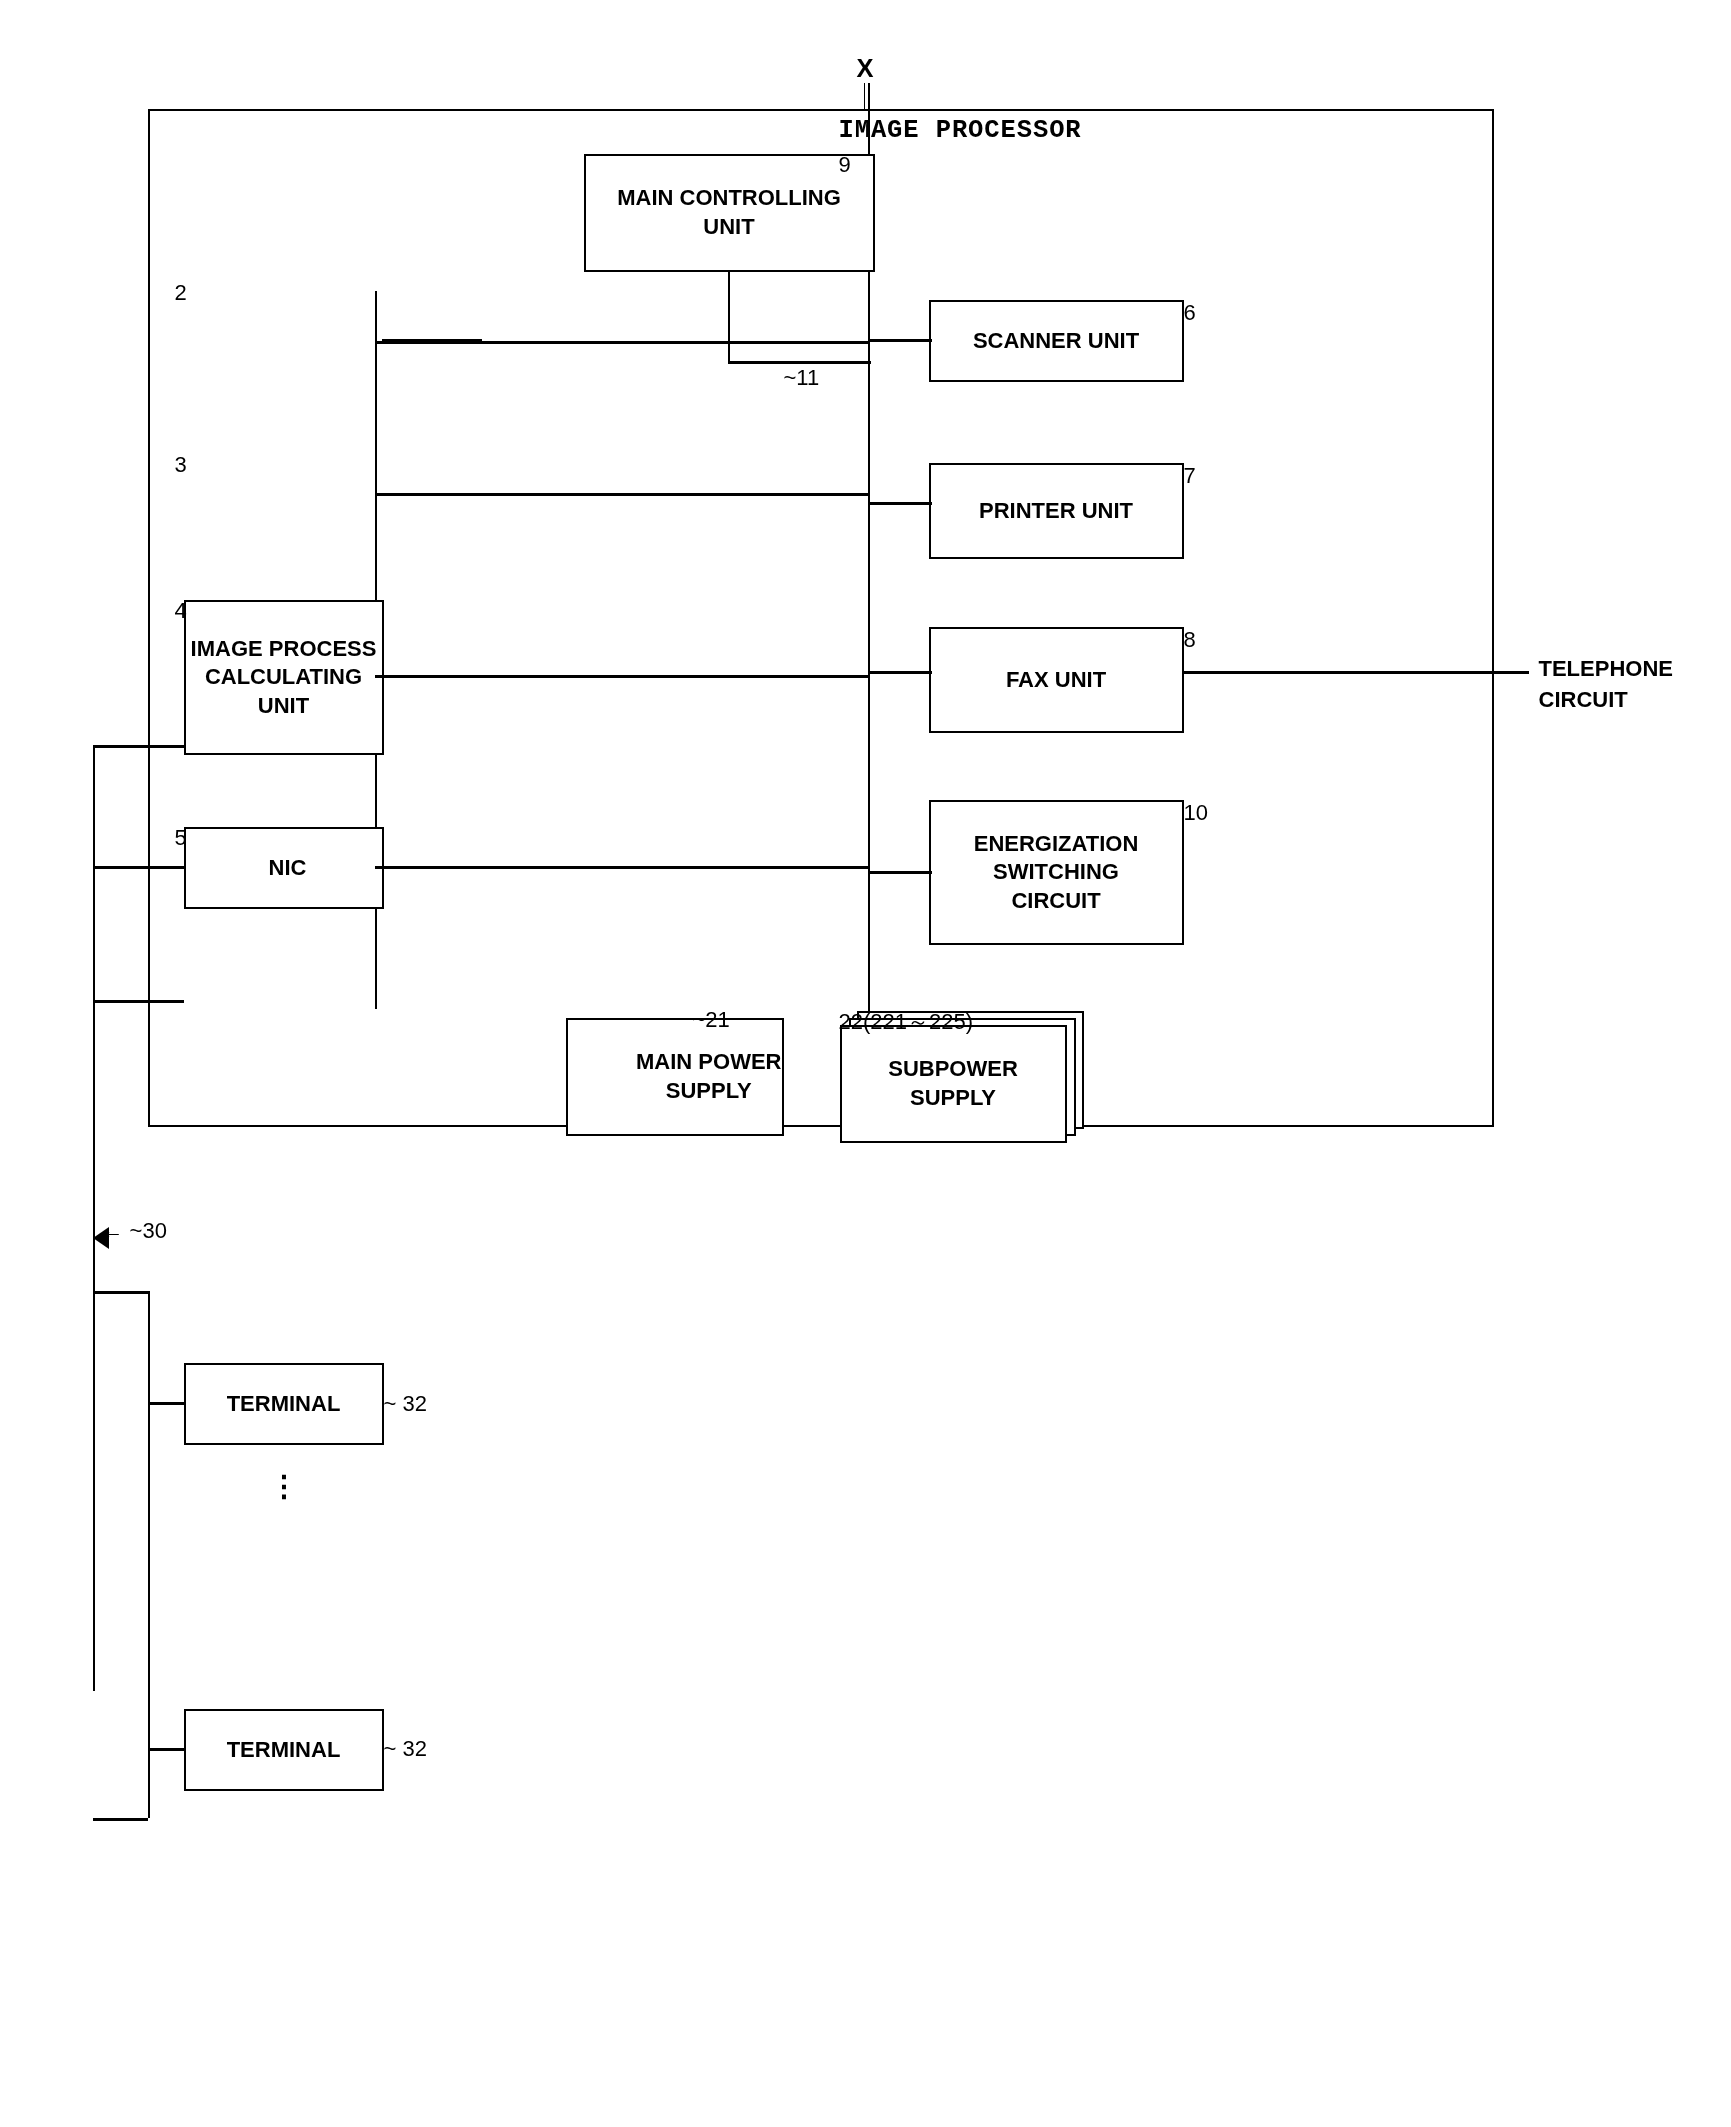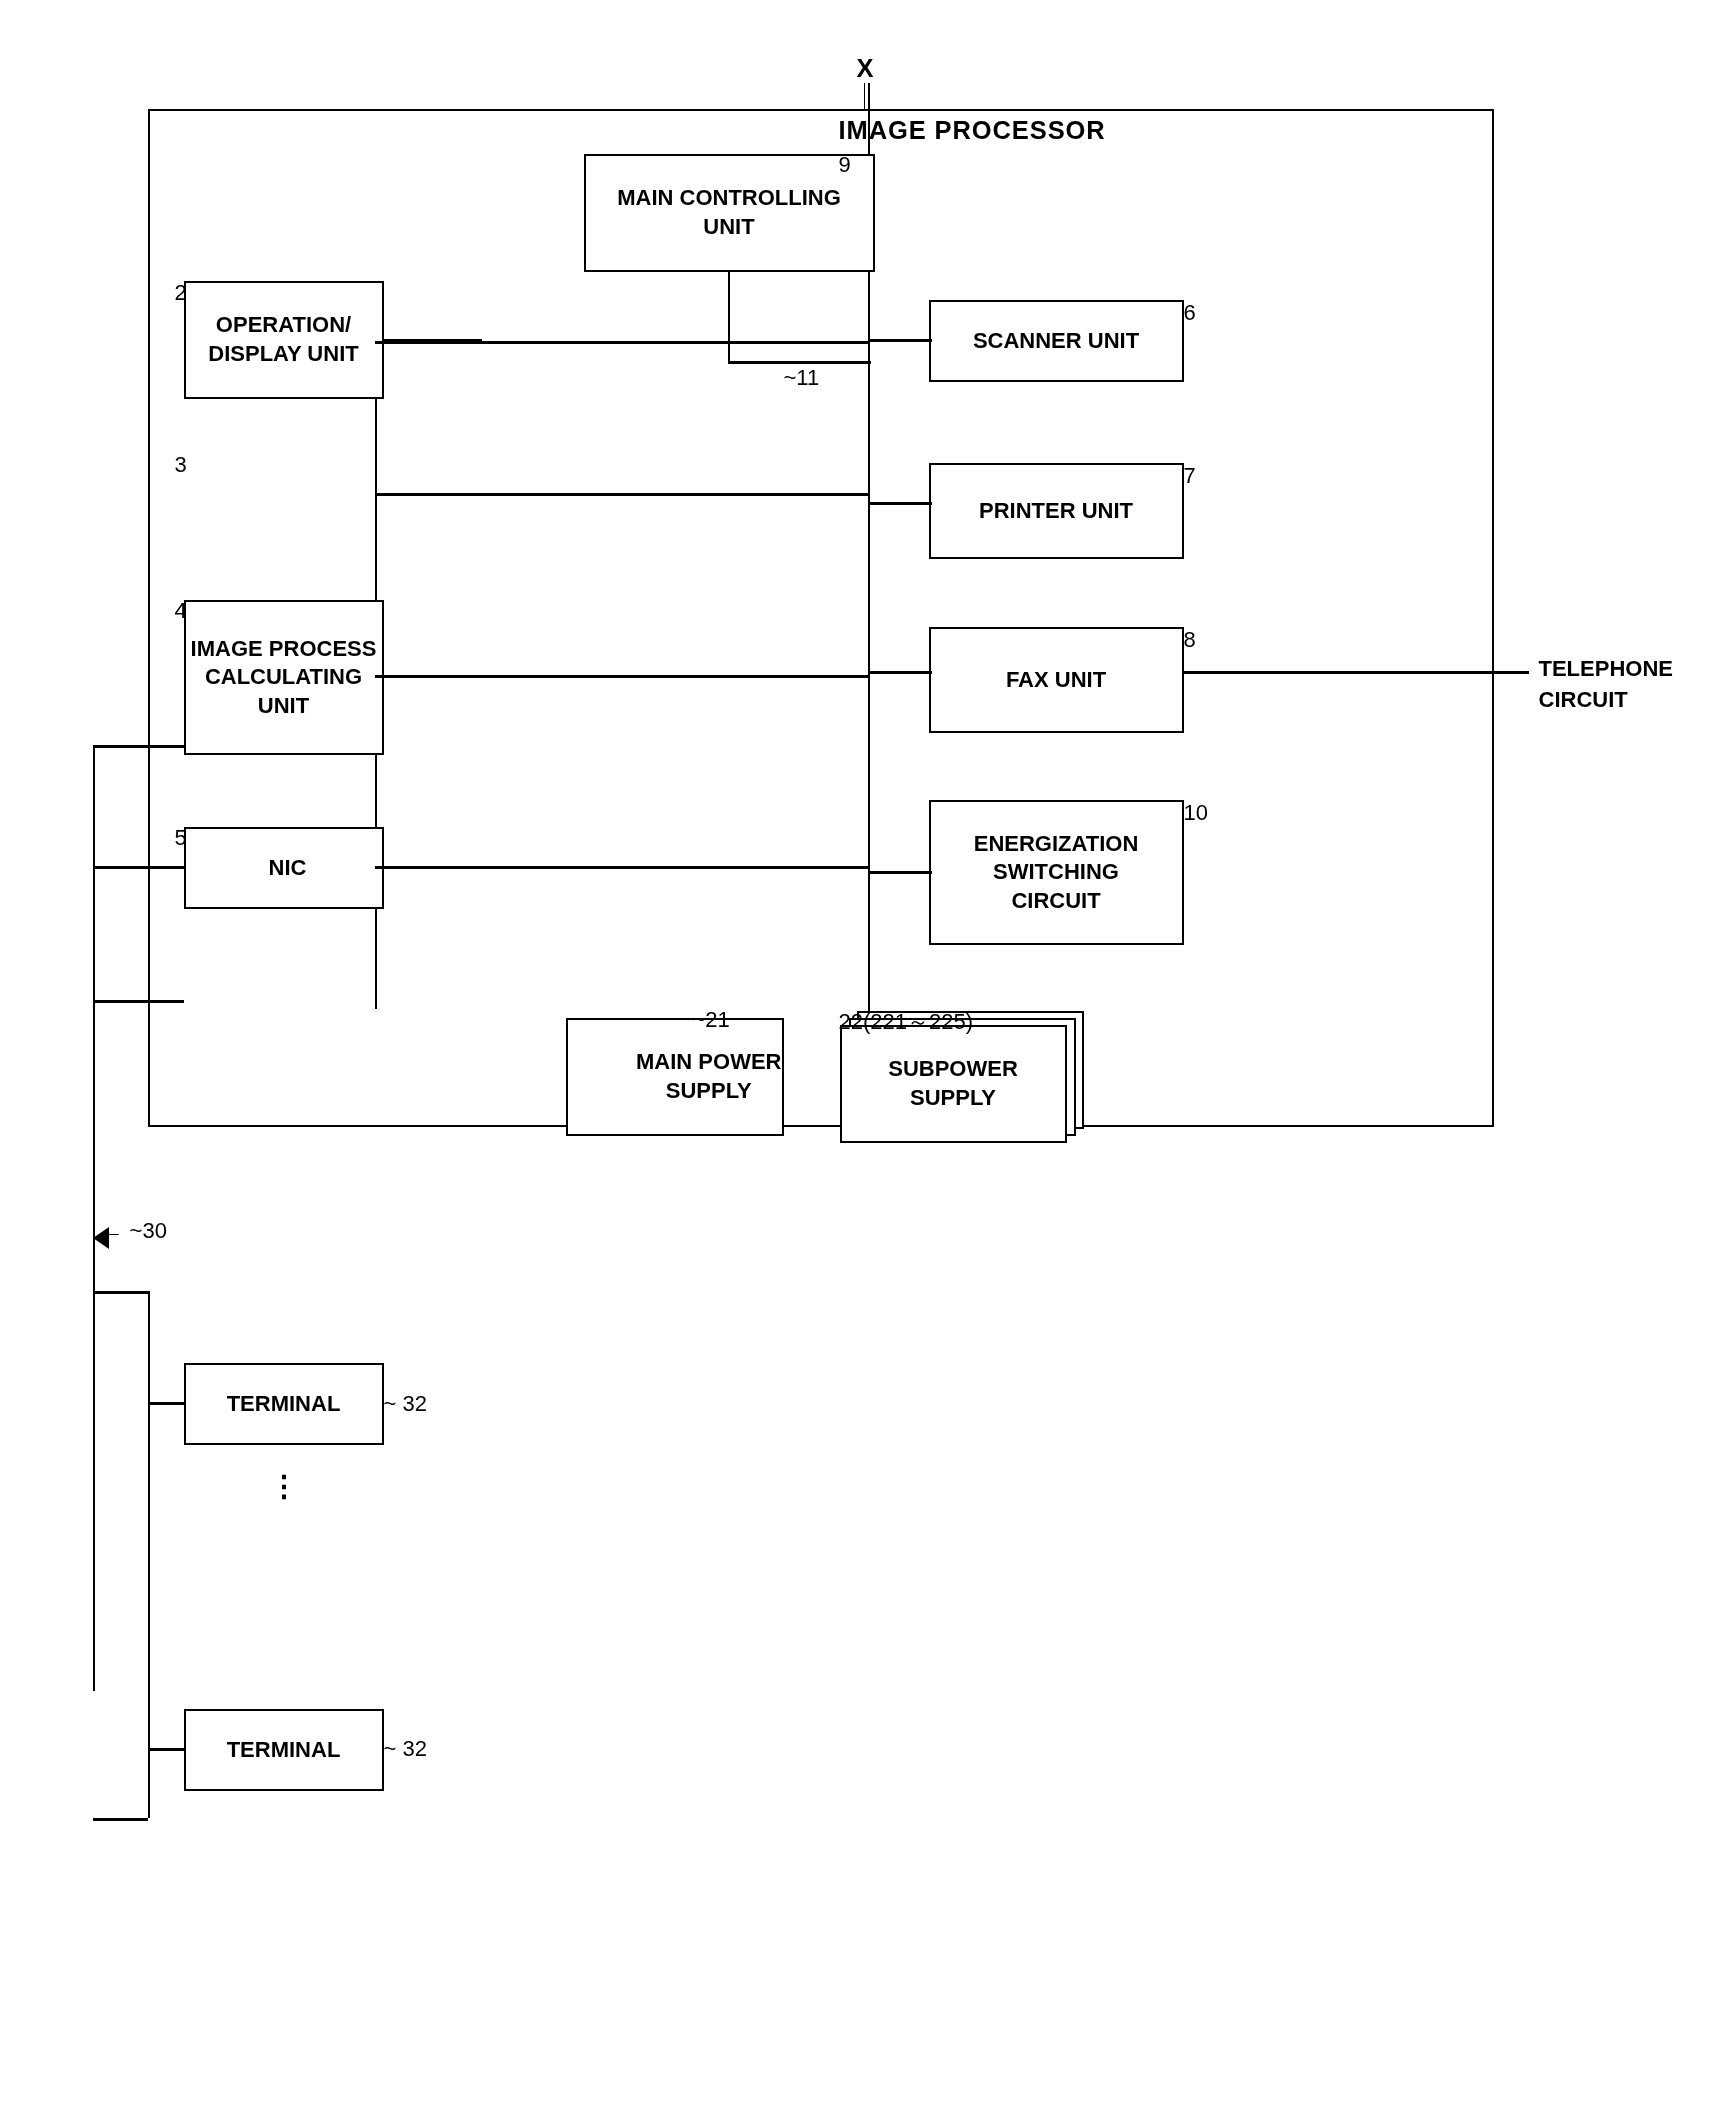--- a/index.html
+++ b/index.html
@@ -28,20 +28,21 @@
       height: 1018px;
       border: 2.7px solid #000;
     }
     .image-processor-label {
       position: absolute;
       top: 80px;
       left: 746px;
       font-size: 25.5px;
       font-weight: bold;
       letter-spacing: 0.9px;
+      font-family: Liberation Mono, monospace;
     }
 
     
     .x-label {
       position: absolute;
       top: 18px;
       left: 764px;
       font-size: 25.5px;
       font-weight: bold;
     }
@@ -137,23 +138,20 @@
   <div class="ref-label" style="left: 746px; top: 116px;">9</div>
 
   <div class="line-v" style="left: 635px; top: 236px; height: 91px;"></div>
 
   <div class="line-h" style="left: 635px; top: 325px; width: 143px;"></div>
 
   <div class="ref-label" style="left: 691px; top: 329px;">~11</div>
 
   <div class="line-v" style="left: 282px; top: 255px; height: 718px;"></div>
 
-  <div class="block" style="left: 91px; top: 245px; width: 200px; height: 118px;">
-    <span>OPERATION/<br>DISPLAY UNIT</span>
-  </div>
 
   <div class="ref-label" style="left: 82px; top: 244px;">2</div>
 
   <div class="line-h" style="left: 289px; top: 303px; width: 100px;"></div>
 
   <div class="line-h" style="left: 291px; top: 305px; width: -11px;"></div>
 
 
   <div class="ref-label" style="left: 82px; top: 416px;">3</div>
 

